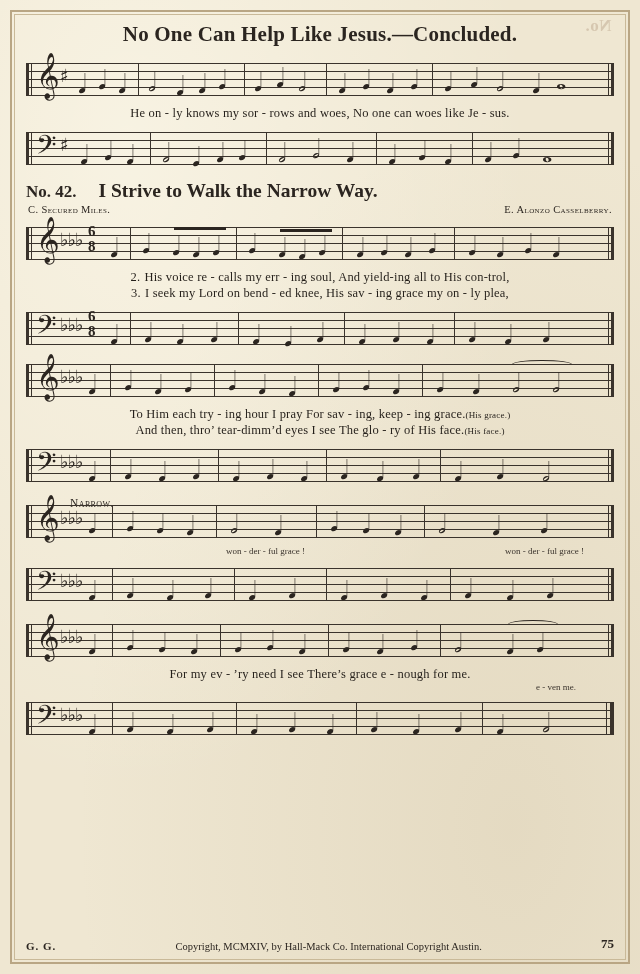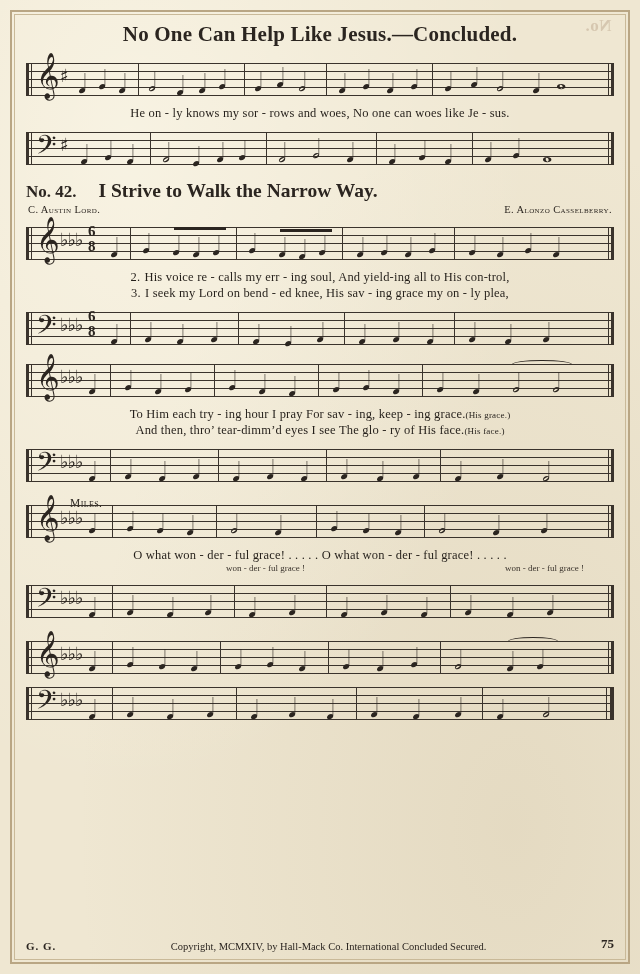--- a/index.html
+++ b/index.html
@@ -336,21 +336,21 @@
             <b style="right:5px;width:1px;"></b>
           </div>
       </div>
     </div>
 
     <h2 class="song-head">
       <span class="song-no">No. 42.</span>
       <span class="song-name">I Strive to Walk the Narrow Way.</span>
     </h2>
     <div class="credits">
-      <span class="left">C. Austin Lord.</span>
+      <span class="left">C. Secured Miles.</span>
       <span class="right">E. Alonzo Casselberry.</span>
     </div>
 
     <div class="staff-block">
       <div class="staff">
         <div class="lines">
             <i></i>
             <i></i>
             <i></i>
             <i></i>
@@ -527,21 +527,21 @@
         <div class="note" style="left:470px; top:14px;">𝅘𝅥</div>
         <div class="note" style="left:516px; top:16px;">𝅗𝅥</div>
         <div class="endbar" style="right:0px;">
             <b style="right:0;width:3px;"></b>
             <b style="right:5px;width:1px;"></b>
           </div>
       </div>
     </div>
 
     <div class="staff-block" style="margin-top:12px; position:relative;">
-      <div class="chorus-label">Miles.</div>
+      <div class="chorus-label">Narrow.</div>
       <div class="staff" style="margin-top:12px;">
         <div class="lines">
             <i></i>
             <i></i>
             <i></i>
             <i></i>
             <i></i>
           </div>
         <div class="endbar" style="left:0px;">
             <b style="left:0;width:3px;"></b>
@@ -565,21 +565,20 @@
         <div class="note" style="left:412px; top:12px;">𝅗𝅥</div>
         <div class="note" style="left:466px; top:14px;">𝅘𝅥</div>
         <div class="note" style="left:514px; top:12px;">𝅘𝅥</div>
         <div class="endbar" style="right:0px;">
             <b style="right:0;width:3px;"></b>
             <b style="right:5px;width:1px;"></b>
           </div>
       </div>
 
       <div class="lyric-lines" style="position:relative;">
-        <div class="lyric-row">O   what won - der - ful   grace!  .  .  .  .  .      O   what won - der - ful   grace!  .  .  .  .  .</div>
         <div class="echo-row" style="position:relative; height:12px;">
           <span class="echo-left">won - der - ful grace !</span>
           <span class="echo-right">won - der - ful grace !</span>
         </div>
       </div>
 
       <div class="staff">
         <div class="lines">
             <i></i>
             <i></i>
@@ -648,20 +647,24 @@
         <div class="note" style="left:428px; top:12px;">𝅗𝅥</div>
         <div class="note" style="left:480px; top:14px;">𝅘𝅥</div>
         <div class="note" style="left:510px; top:12px;">𝅘𝅥</div>
         <div class="slur" style="left:482px; top:2px; width:50px;"></div>
         <div class="endbar" style="right:0px;">
             <b style="right:0;width:3px;"></b>
             <b style="right:5px;width:1px;"></b>
           </div>
       </div>
 
+      <div class="lyric-lines">
+        <div class="lyric-row">For   my   ev - ’ry  need   I   see  There’s grace  e - nough  for   me.</div>
+        <div class="echo-row" style="text-align:right; padding-right:38px;">e - ven me.</div>
+      </div>
 
       <div class="staff">
         <div class="lines">
             <i></i>
             <i></i>
             <i></i>
             <i></i>
             <i></i>
           </div>
         <div class="endbar" style="left:0px;">
@@ -688,18 +691,18 @@
         <div class="note" style="left:516px; top:14px;">𝅗𝅥</div>
         <div class="endbar" style="right:0px;">
             <b style="right:0;width:4px;"></b>
             <b style="right:7px;width:1px;"></b>
           </div>
       </div>
     </div>
 
     <div class="footer">
       <span class="gg">G. G.</span>
-      <span class="copy">Copyright, MCMXIV, by Hall-Mack Co.   International Concluded Secured.</span>
+      <span class="copy">Copyright, MCMXIV, by Hall-Mack Co.   International Copyright Austin.</span>
       <span class="pageno">75</span>
     </div>
 
   </div>
 </div>
 
 </body></html>

